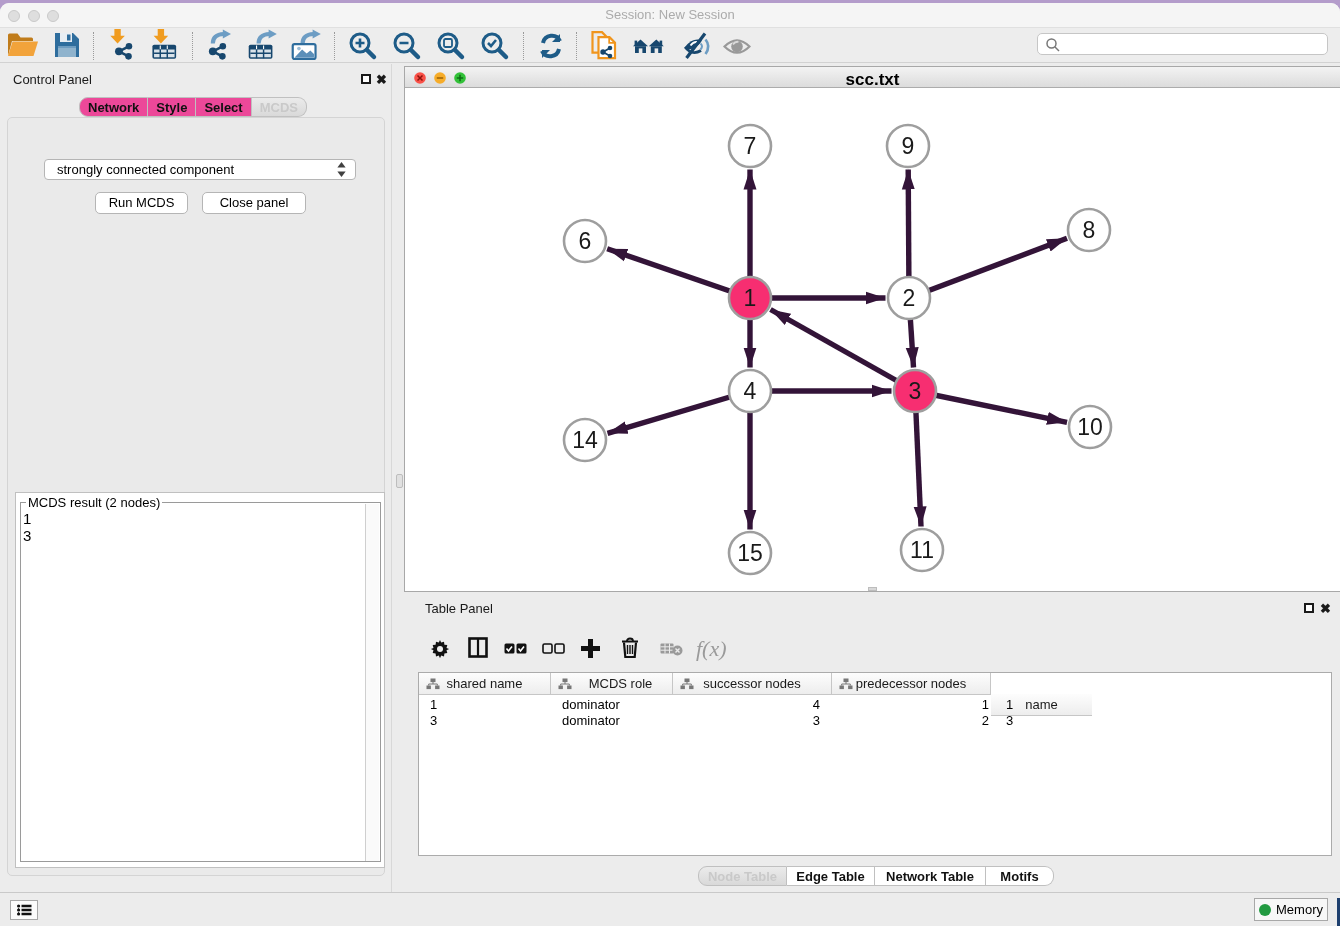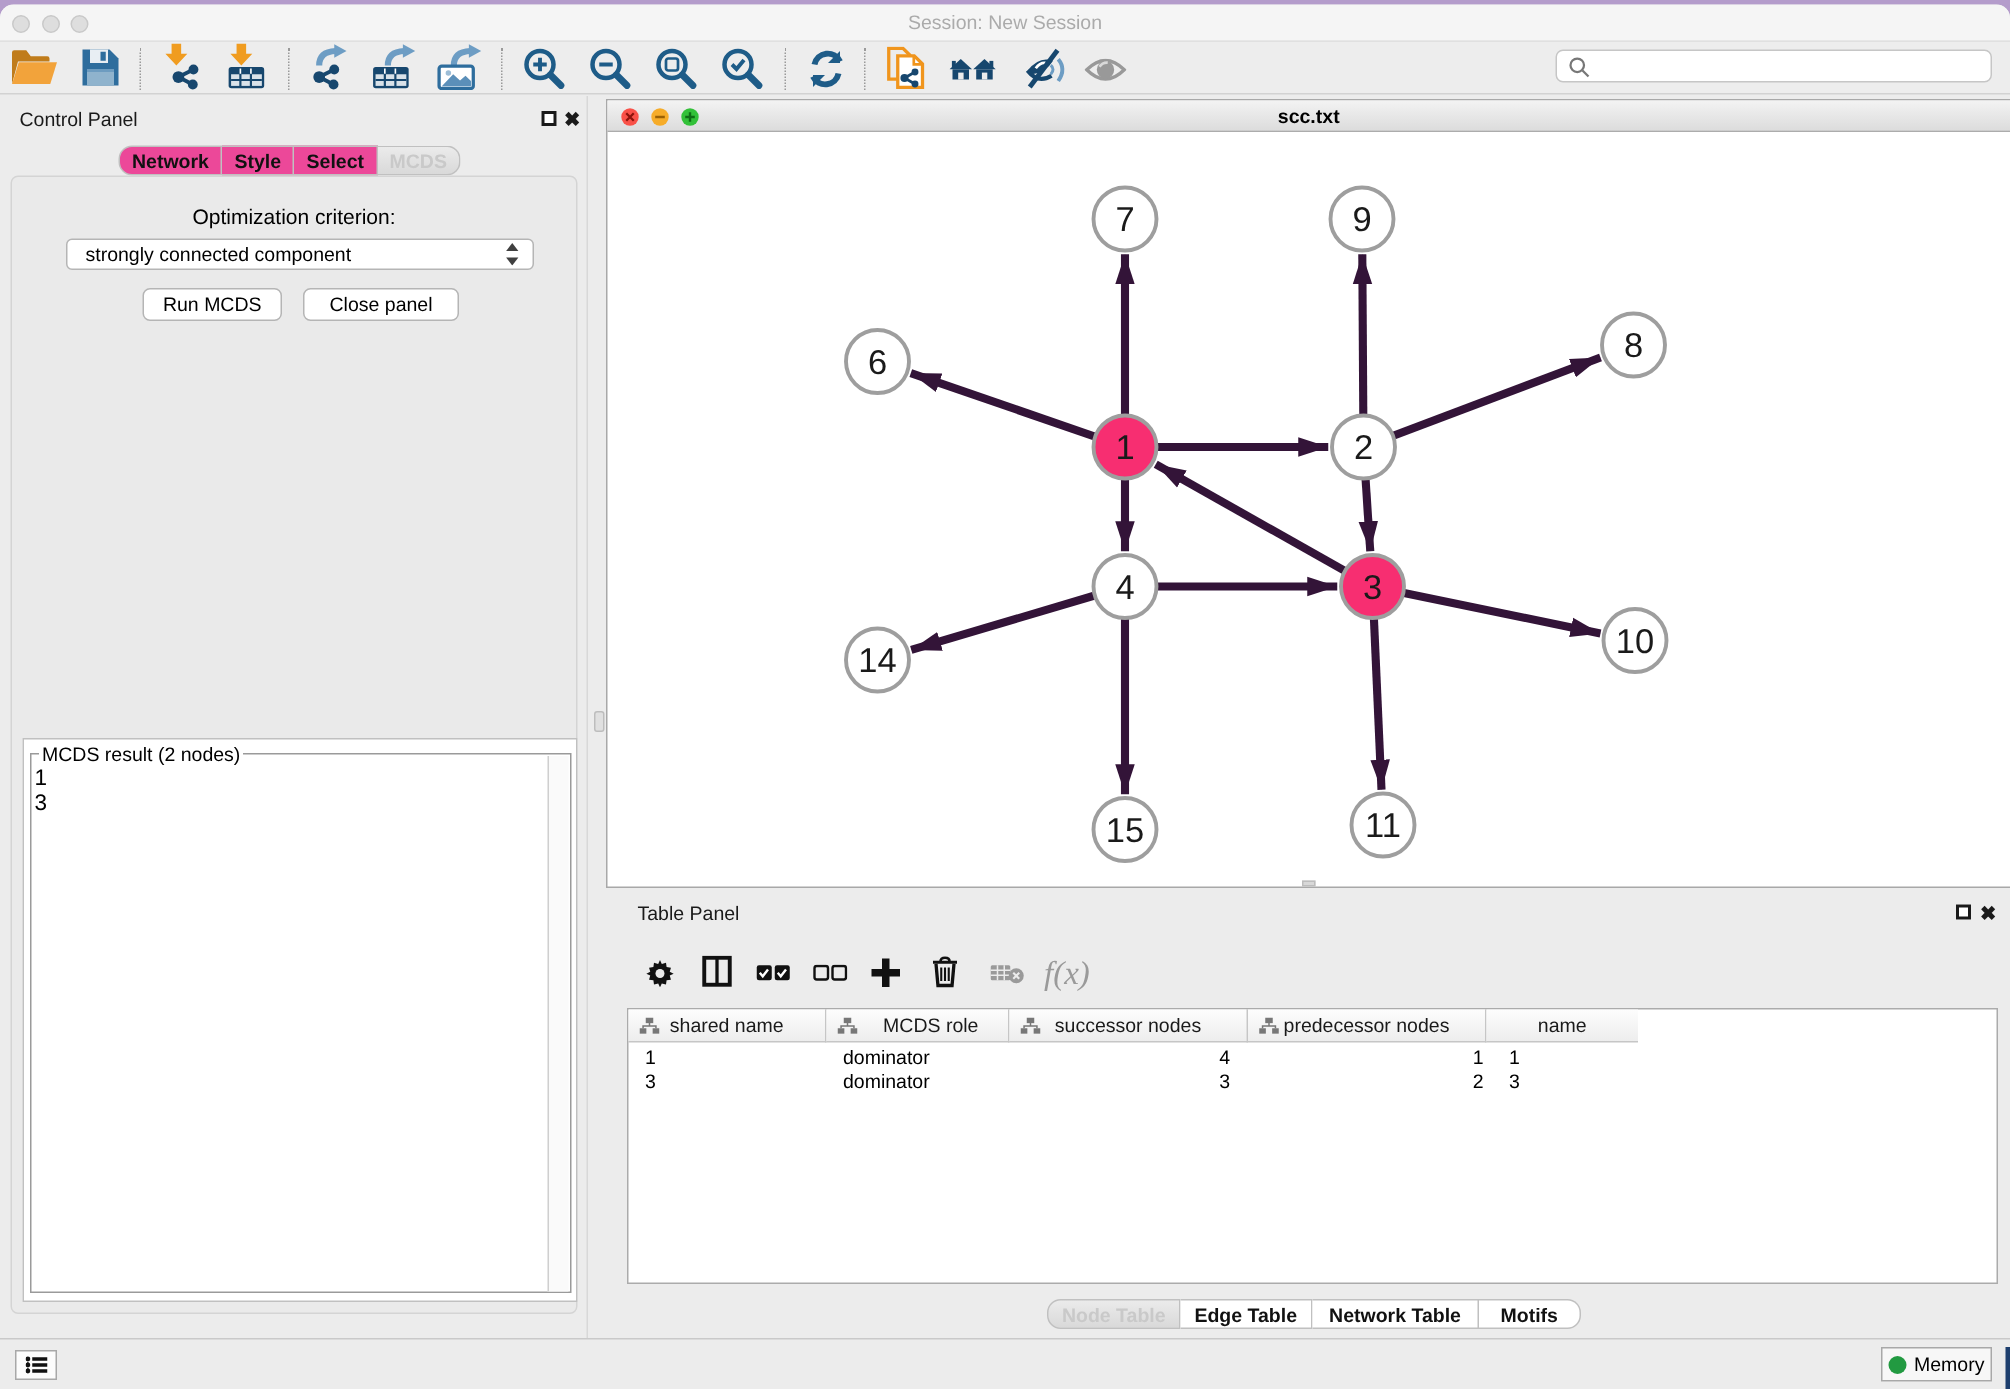--- a/index.html
+++ b/index.html
@@ -28,21 +28,21 @@
   .combo { position:absolute; left:44px; top:95px; width:312px; height:21px; background:#fff; border:1px solid #b5b5b5; border-radius:4px; font-size:13px; line-height:19px; padding-left:12px; color:#000; }
   .btn { position:absolute; height:22px; background:#fff; border:1px solid #b5b5b5; border-radius:5px; font-size:13px; text-align:center; line-height:20px; color:#000; }
   .mcdsbox { position:absolute; left:15px; top:428px; width:370px; height:376px; background:#fff; border:1px solid #c0c0c0; }
   .mcdsframe { position:absolute; left:4px; top:9px; width:361px; height:360px; border:1px solid #9a9a9a; }
   .mcdslabel { position:absolute; left:10px; top:2px; background:#fff; font-size:13px; padding:0 2px; color:#000; }
   .mcdstext { position:absolute; left:7px; top:18px; font-size:15px; line-height:16.5px; color:#000; }
 
   
   .netwin { position:absolute; left:404px; top:63px; width:936px; height:526px; background:#fff; border:1px solid #a8a8a8; border-right:none; }
   .nettitle { position:absolute; left:0; top:0; width:100%; height:21px; background:linear-gradient(#f3f3f3,#dcdcdc); border-bottom:1px solid #acacac; }
-  .netname { position:absolute; top:3px; width:100%; text-align:center; font-size:13px; font-weight:bold; color:#000; }
+  .netname { position:absolute; top:3px; width:100%; text-align:center; font-size:17px; font-weight:bold; color:#000; }
 
   
   .tpanel { position:absolute; left:408px; top:589px; width:936px; height:301px; background:#ececec; }
   .ttable { position:absolute; left:10px; top:80px; width:914px; height:184px; background:#fff; border:1px solid #ababab; }
   .thead { position:absolute; left:0; top:0; height:22px; background:linear-gradient(#fdfdfd,#ededed); border-right:1px solid #c6c6c6; border-bottom:1px solid #c6c6c6; font-size:13px; color:#1a1a1a; text-align:center; line-height:21px; }
   .trow { position:absolute; font-size:13px; color:#000; }
 
   .btabs { position:absolute; display:flex; }
   .btab { height:20px; line-height:19px; font-size:13px; font-weight:bold; color:#111; background:#fff; border:1px solid #c0c0c0; border-left:none; text-align:center; }
   .btab.first { border-left:1px solid #c0c0c0; border-radius:9px 0 0 9px; }
@@ -218,21 +218,20 @@
     <div class="phead" style="position:absolute;left:13px;top:8px;">Control Panel</div>
     <div class="sqbtn" style="left:361px;top:10px;"></div>
     <div class="xbtn" style="left:376px;top:11px;">✖</div>
     <div class="tabs" style="left:79px;top:33px;">
       <div class="tab first">Network</div>
       <div class="tab">Style</div>
       <div class="tab">Select</div>
       <div class="tab last dis">MCDS</div>
     </div>
     <div class="cpcontent"></div>
-    <div style="position:absolute;left:0;top:72px;width:392px;text-align:center;font-size:14px;color:#000;">Optimization criterion:</div>
     <div class="combo">strongly connected component
       <svg style="position:absolute;right:9px;top:2px;" width="9" height="15" viewBox="0 0 9 15">
         <path d="M4.5,0 L8.6,5.4 H0.4 Z" fill="#404040"></path>
         <path d="M0.4,9.6 H8.6 L4.5,15 Z" fill="#404040"></path>
       </svg>
     </div>
     <div class="btn" style="left:95px;top:128px;width:93px;">Run MCDS</div>
     <div class="btn" style="left:202px;top:128px;width:104px;">Close panel</div>
     <div class="mcdsbox">
       <div class="mcdsframe"></div>
@@ -344,21 +343,21 @@
       <circle cx="17.5" cy="8.5" r="5" fill="#9a9a9a"></circle>
       <path d="M15.5,6.5 l4,4 m0,-4 l-4,4" stroke="#ececec" stroke-width="1.4"></path>
     </svg>
     <div style="position:absolute;left:288px;top:44px;font-family:'Liberation Serif',serif;font-style:italic;font-size:22px;color:#9a9a9a;">f(x)</div>
 
     <div class="ttable">
       <div class="thead" style="left:0;width:132px;">shared name</div>
       <div class="thead" style="left:132px;width:122px;padding-left:18px;">MCDS role</div>
       <div class="thead" style="left:254px;width:159px;">successor nodes</div>
       <div class="thead" style="left:413px;width:159px;">predecessor nodes</div>
-      <div class="thead" style="left:572px;width:101px;border-right:none;">name</div>
+      <div class="thead" style="left:572px;width:101px;border-right:none;margin-top:21px;">name</div>
       <svg class="hicon" style="position:absolute;left:7px;top:5px;" width="14" height="12" viewBox="0 0 14 12">
           <rect x="4.5" y="0.5" width="5" height="3.6" fill="#777"></rect>
           <rect x="0.5" y="7.5" width="4.4" height="3.6" fill="#777"></rect>
           <rect x="9.1" y="7.5" width="4.4" height="3.6" fill="#777"></rect>
           <path d="M7,4 v2 M2.7,7.5 v-1.5 h8.6 v1.5" stroke="#777" fill="none"></path>
         </svg>
       <svg class="hicon" style="position:absolute;left:139px;top:5px;" width="14" height="12" viewBox="0 0 14 12">
           <rect x="4.5" y="0.5" width="5" height="3.6" fill="#777"></rect>
           <rect x="0.5" y="7.5" width="4.4" height="3.6" fill="#777"></rect>
           <rect x="9.1" y="7.5" width="4.4" height="3.6" fill="#777"></rect>

